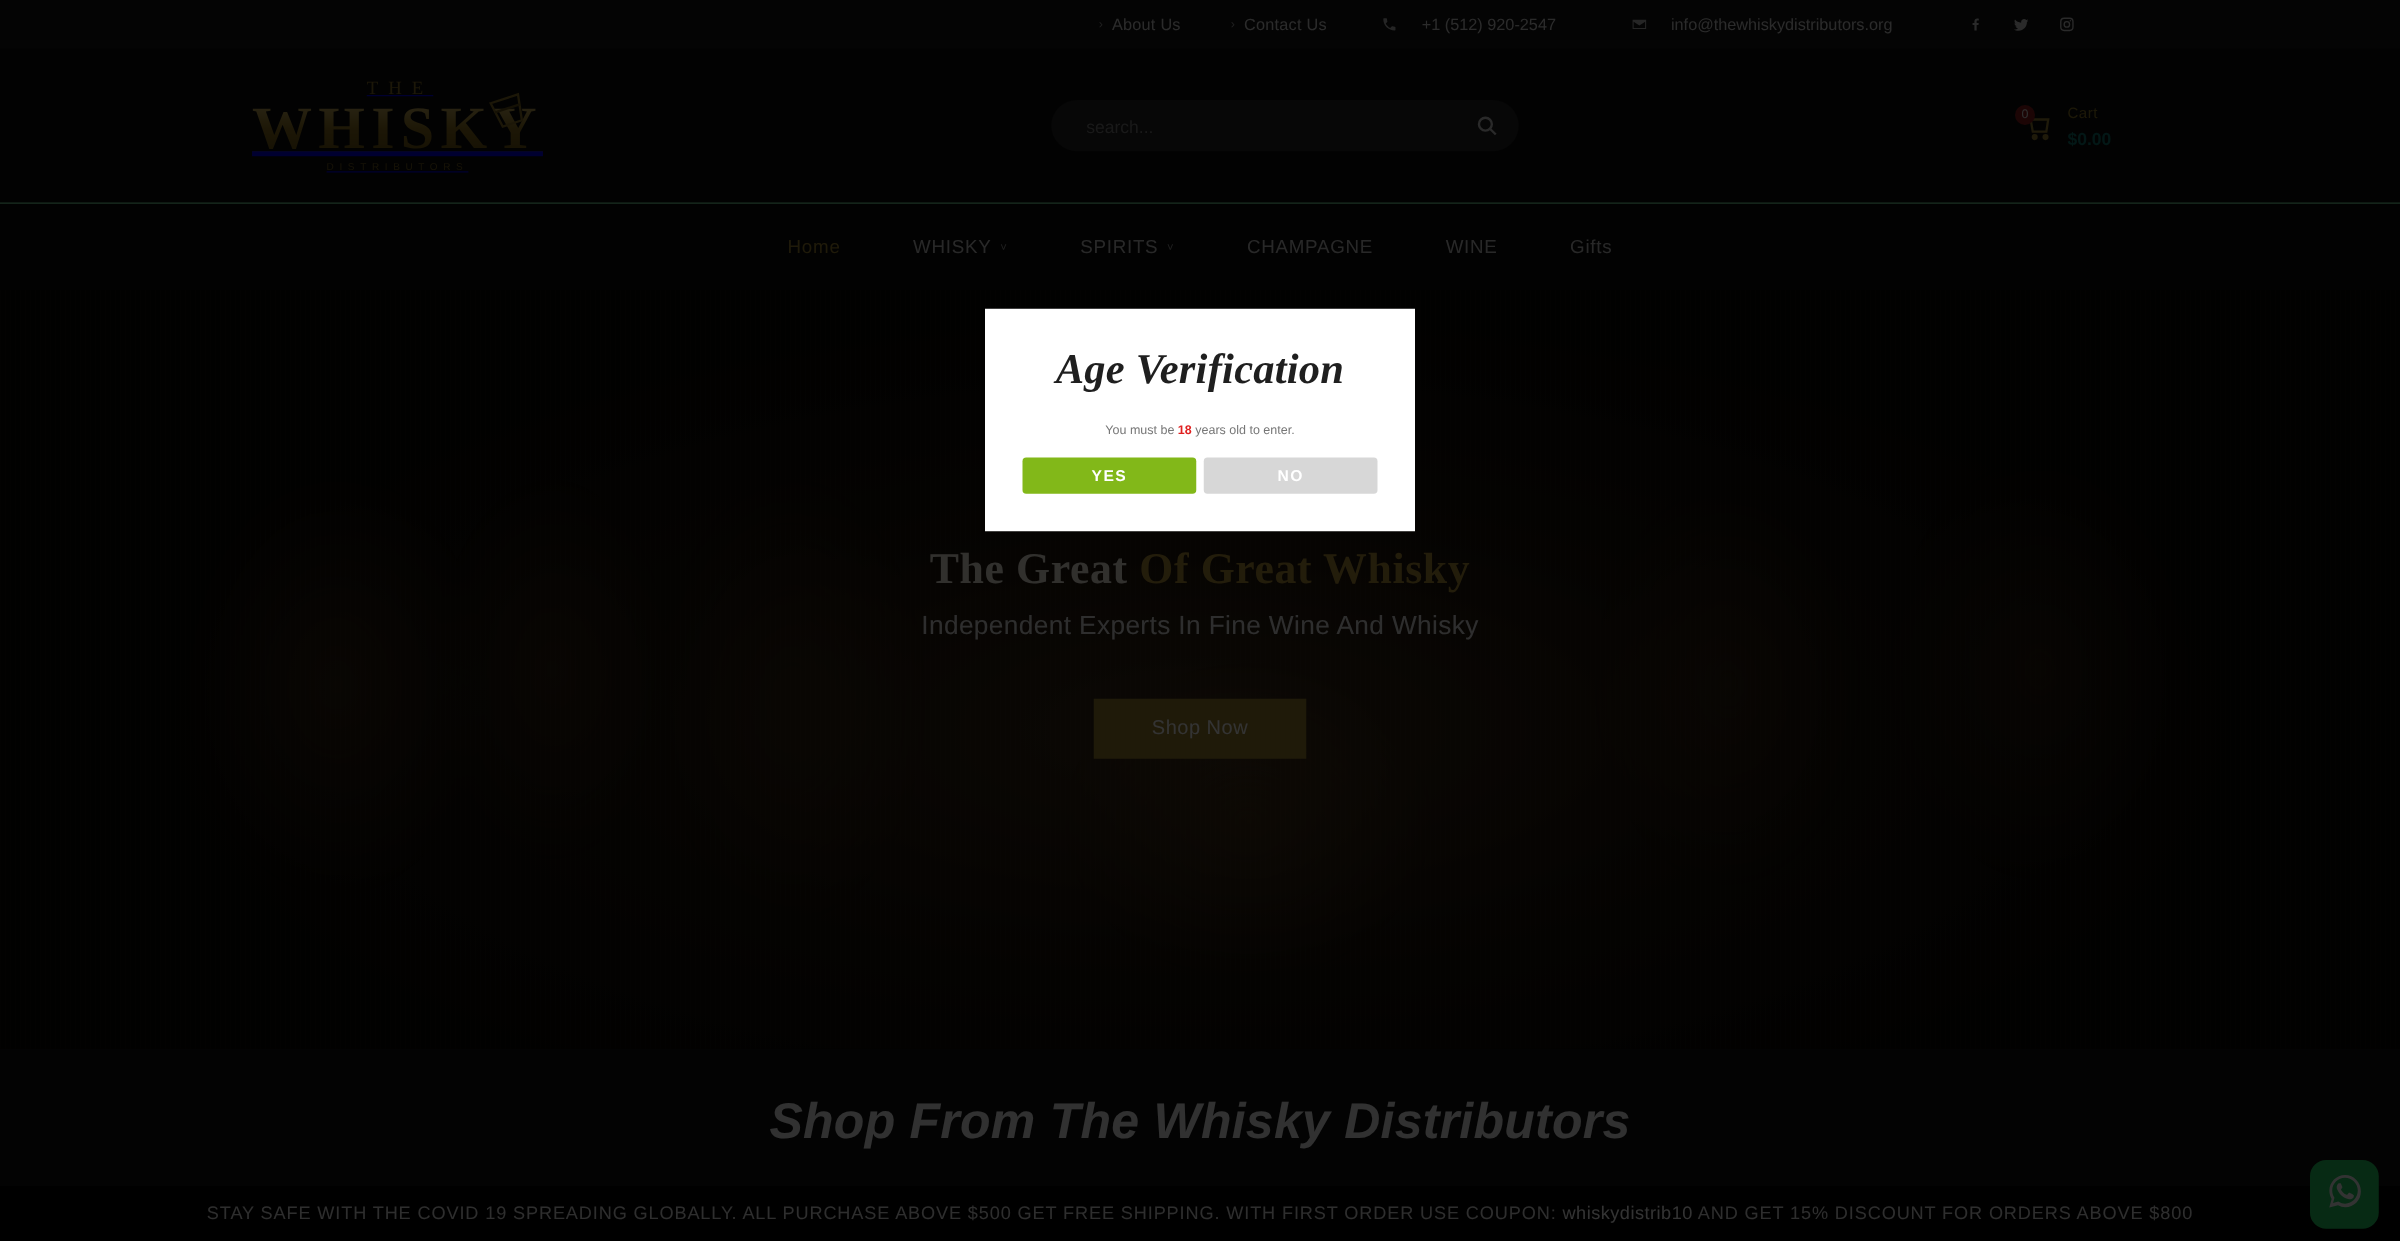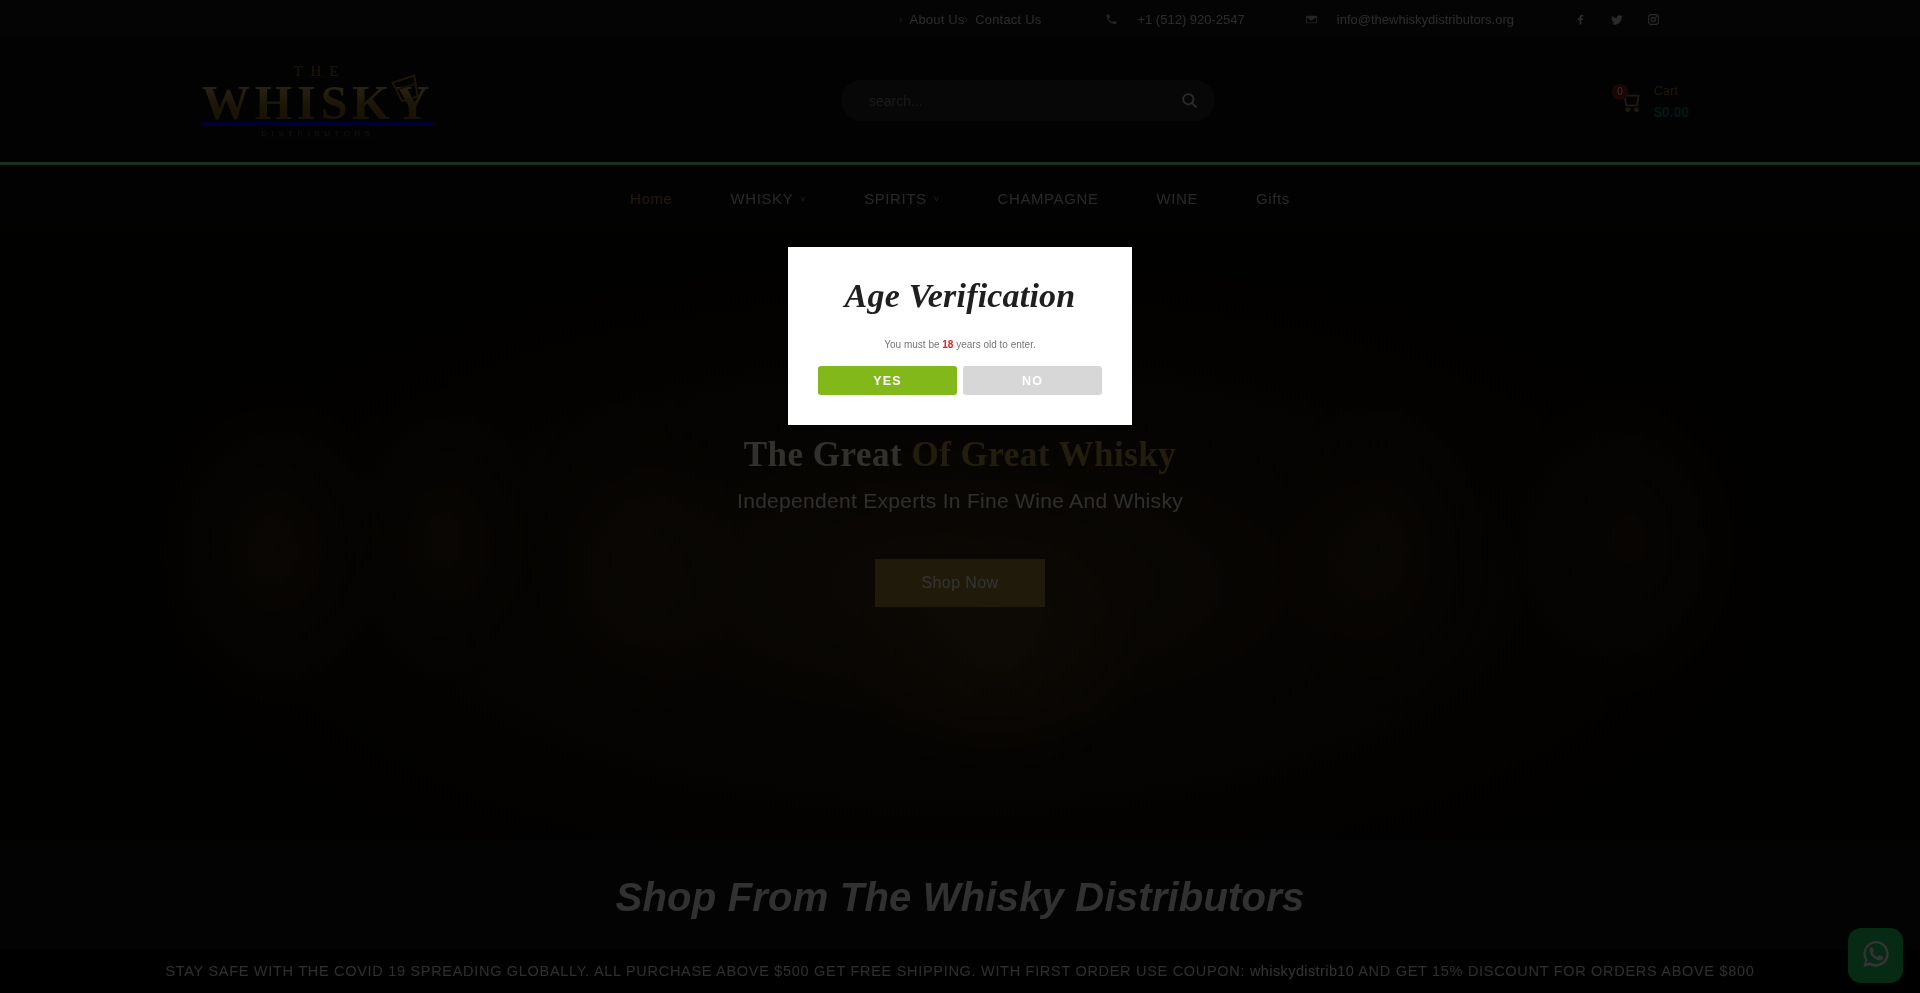--- a/index.html
+++ b/index.html
@@ -33,21 +33,21 @@
     font-size: 13px;
     color: #cfcfcf;
   }
   .topbar-inner {
     width: 1400px;
     display: flex;
     align-items: center;
     justify-content: flex-end;
     gap: 0px;
   }
-  .tb-links { display: flex; align-items: flex-end; margin-right: 64px; }
+  .tb-links { display: flex; align-items: flex-end; gap: 40px; margin-right: 44px; }
   .tb-link {
     display: flex; align-items: center; gap: 7px;
     color: #d6d6d6; text-decoration: none; font-size: 13px;
     letter-spacing: .2px;
   }
   .tb-chev { font-size: 10px; color: #9a9a9a; }
   .tb-contact { display: flex; align-items: center; gap: 60px; margin-right: 60px; }
   .tb-item { display: flex; align-items: center; gap: 19px; font-size: 13px; color: #d6d6d6; }
   .tb-ico { width: 13px; height: 13px; display: inline-block; opacity: .85; }
   .tb-social { display: flex; align-items: center; gap: 23px; }
@@ -132,21 +132,21 @@
   }
   .cart-text { line-height: 1.35; }
   .cart-label { font-size: 12px; color: #8e7726; letter-spacing: .4px; }
   .cart-price { font-size: 14px; color: #0f766e; font-weight: bold; }
 
   
   .nav {
     height: 70px;
     background: #0b0b0b;
     display: flex; align-items: center; justify-content: center;
-    border-top: 3px solid #86efac;
+    border-top: 1px solid #86efac;
   }
   .nav-list { display: flex; align-items: center; gap: 0; }
   .nav-item {
     display: flex; align-items: center; gap: 7px;
     padding: 0 29px;
     font-size: 15px;
     color: #c9c9c9;
     letter-spacing: .6px;
     text-decoration: none;
     cursor: pointer;

